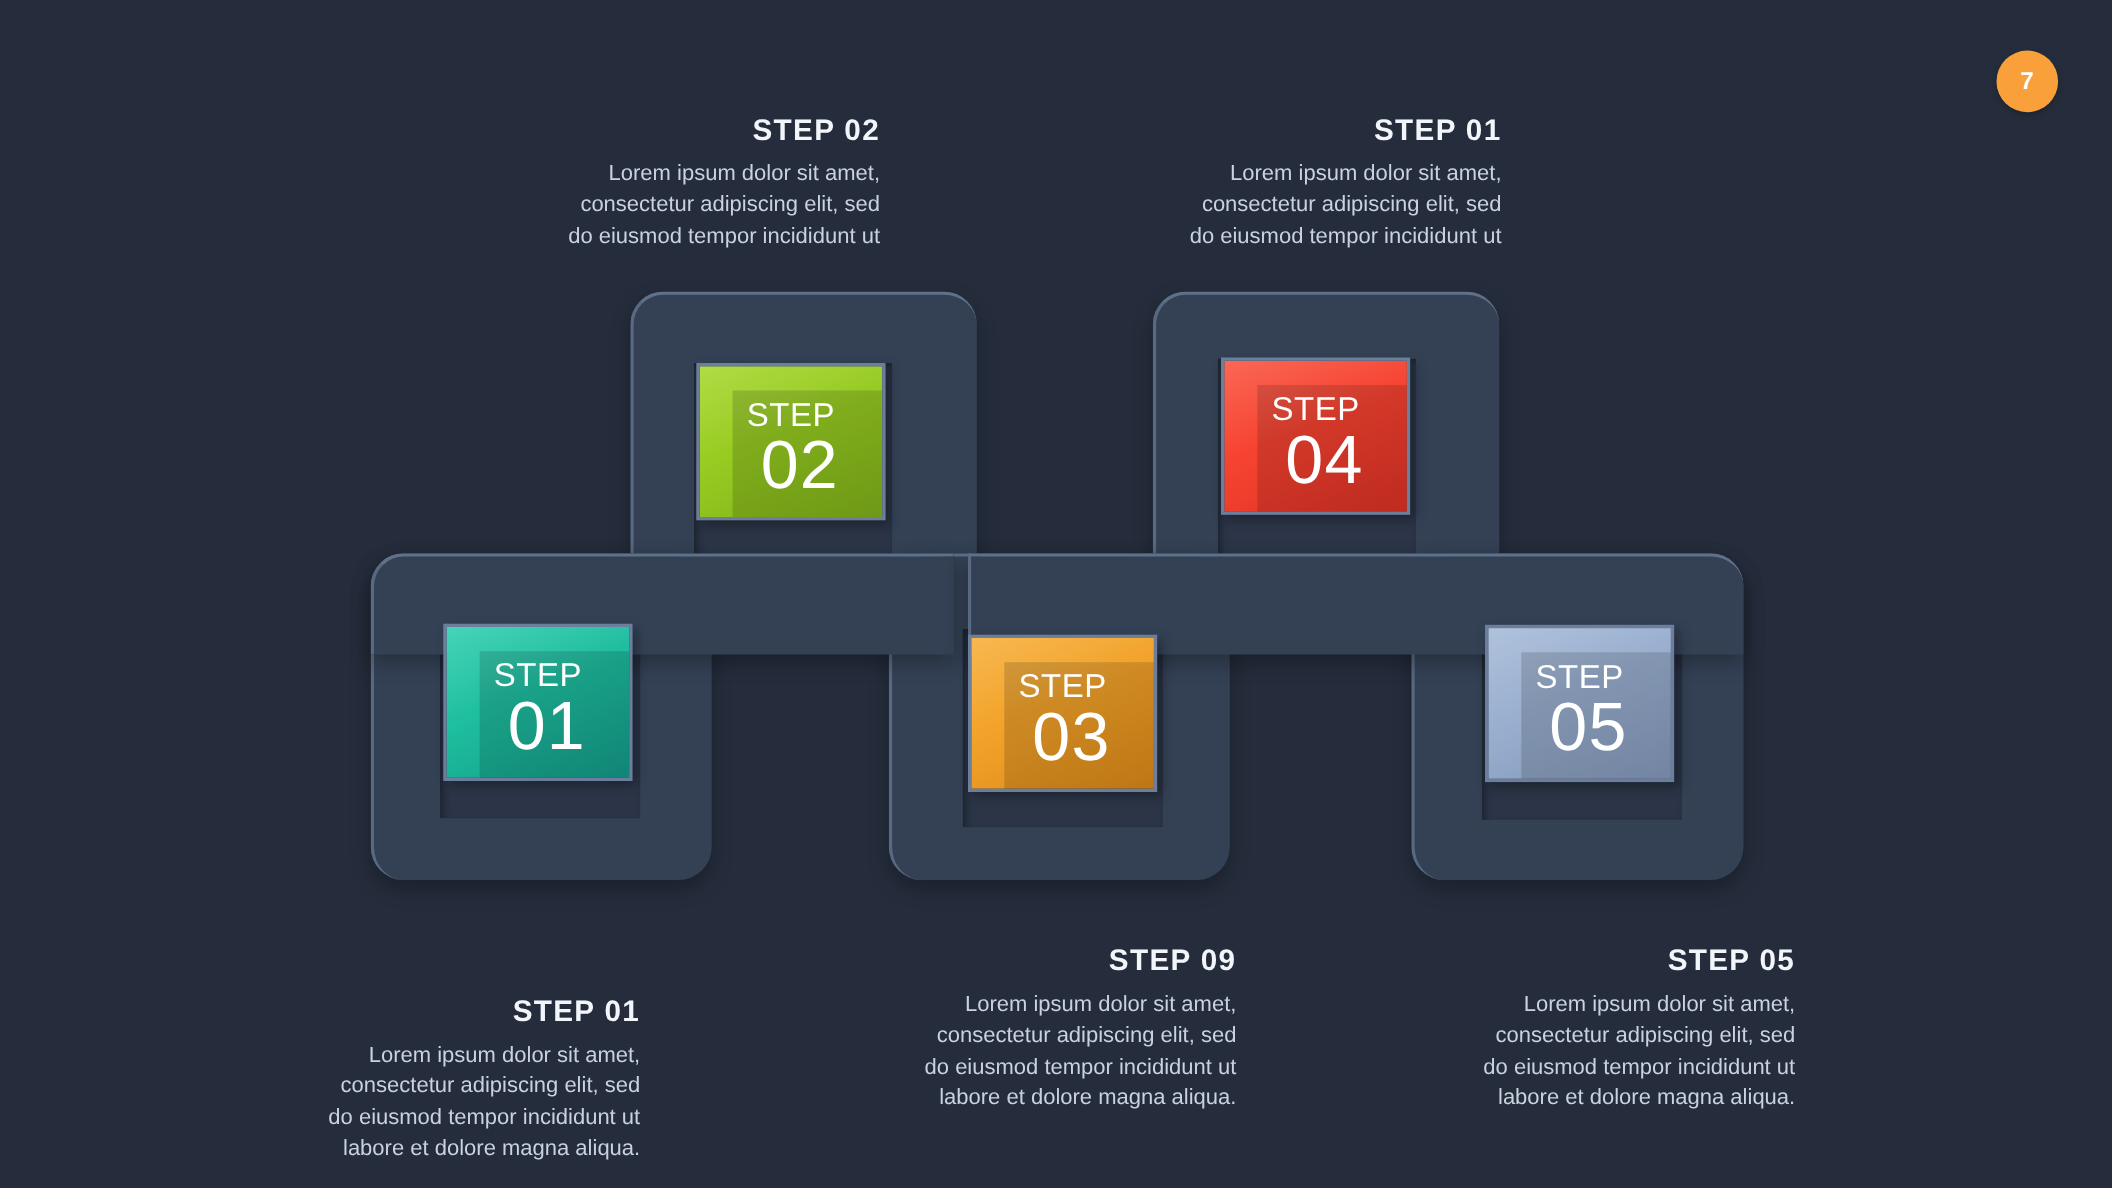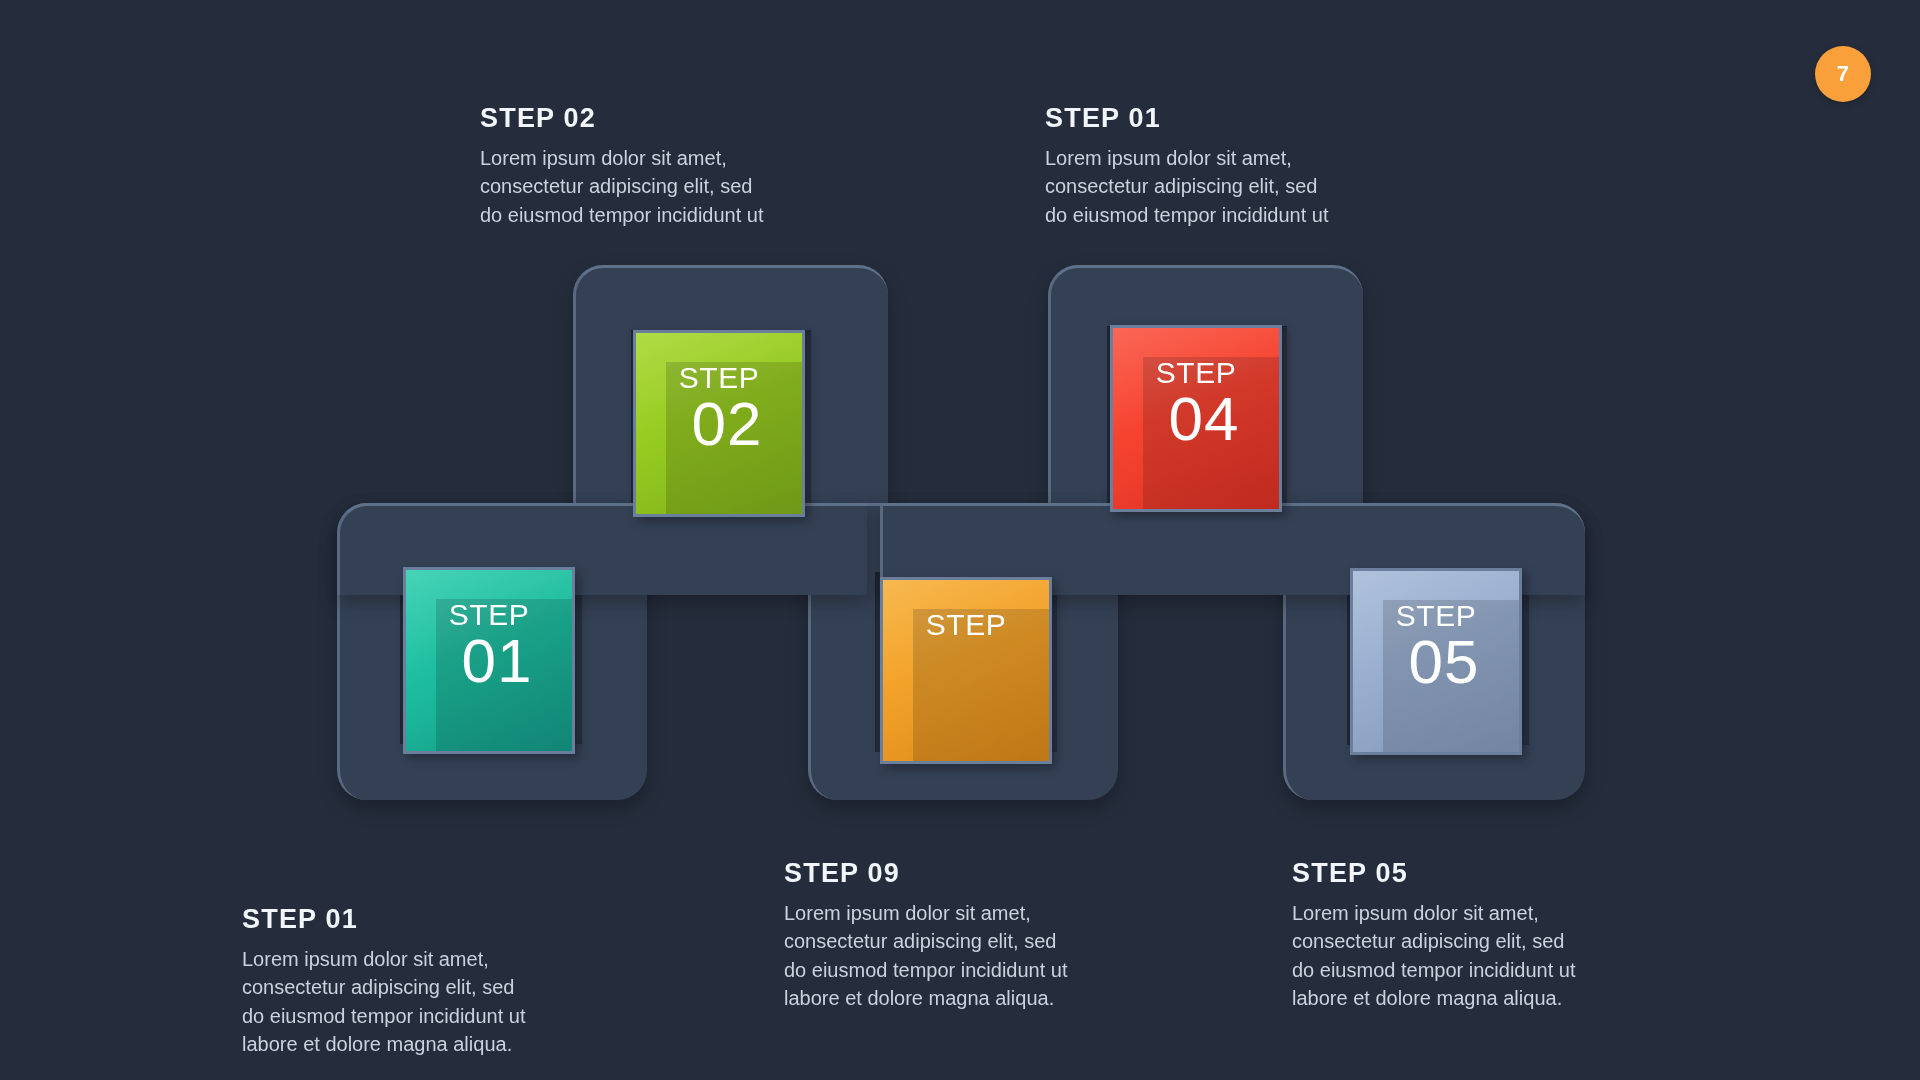--- a/index.html
+++ b/index.html
@@ -58,21 +58,21 @@
   .recess {
     position: absolute;
     background: #2b3547;
     box-shadow: inset 3px 3px 7px rgba(0,0,0,.35);
   }
 
   
   .tile {
     position: absolute;
     width: 172px;
-    height: 187px;
+    height: 143px;
     border: 3px solid #6b7f9c;
     box-sizing: border-box;
     overflow: hidden;
     box-shadow: 4px 4px 10px rgba(0,0,0,.35);
   }
   .tile .sheen {
     position: absolute;
     left: 0; top: 0; right: 0; bottom: 0;
     background: linear-gradient(160deg, rgba(255,255,255,.14) 0%, rgba(255,255,255,0) 45%, rgba(0,0,0,.06) 100%);
     pointer-events: none;
@@ -106,21 +106,21 @@
     top: 60px;
     font-size: 62px;
     font-weight: normal;
     letter-spacing: 1px;
     padding-left: 16px;
   }
 
   
   .caption {
     position: absolute;
-    text-align: left;
+    text-align: right;
   }
   .caption .cap-title {
     color: #f2f5f9;
     font-size: 27px;
     font-weight: bold;
     letter-spacing: 1.2px;
     margin-bottom: 10px;
   }
   .caption .cap-body {
     color: #c9d2de;
@@ -168,20 +168,21 @@
     <span class="longshadow"></span>
     <span class="sheen"></span>
     <div class="tl tl-word">STEP</div>
     <div class="tl tl-num">02</div>
   </div>
 
   <div class="tile" style="left:880px; top:577px; background:linear-gradient(150deg,#f6ad33 0%,#f19f26 55%,#e58f18 100%);">
     <span class="longshadow"></span>
     <span class="sheen"></span>
     <div class="tl tl-word">STEP</div>
+    <div class="tl tl-num">03</div>
   </div>
 
   <div class="tile" style="left:1110px; top:325px; background:linear-gradient(150deg,#fa4e3a 0%,#f5402e 55%,#e63325 100%);">
     <span class="longshadow"></span>
     <span class="sheen"></span>
     <div class="tl tl-word">STEP</div>
     <div class="tl tl-num">04</div>
   </div>
 
   <div class="tile" style="left:1350px; top:568px; background:linear-gradient(150deg,#a3b8d6 0%,#96accd 55%,#8aa0c3 100%);">

